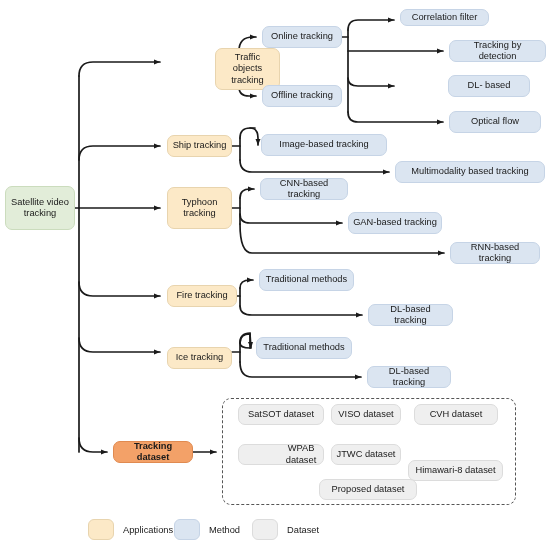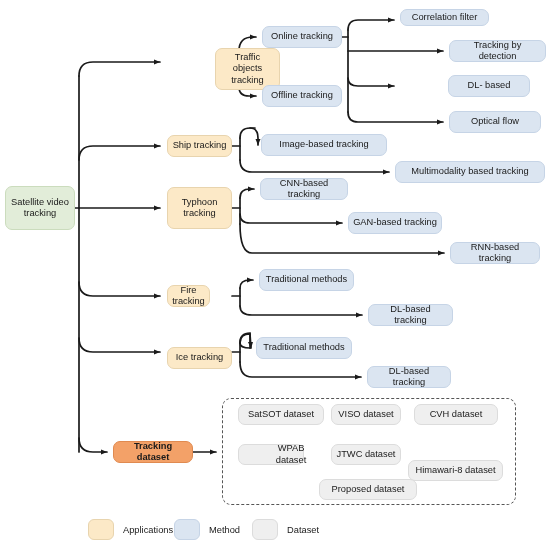--- a/index.html
+++ b/index.html
@@ -87,21 +87,21 @@
 
       <path d="M193,452 L216,452" marker-end="url(#ah)"></path>
     </g>
   </svg>
 
   <div class="node root" style="left:5px;top:186px;width:70px;height:44px;">Satellite video tracking</div>
 
   <div class="node app" style="left:167px;top:48px;width:65px;height:42px;margin-left:48px;">Traffic objects tracking</div>
   <div class="node app" style="left:167px;top:135px;width:65px;height:22px;">Ship tracking</div>
   <div class="node app" style="left:167px;top:187px;width:65px;height:42px;">Typhoon tracking</div>
-  <div class="node app" style="left:167px;top:285px;width:43px;height:22px;">Fire tracking</div>
+  <div class="node app" style="left:167px;top:285px;width:70px;height:22px;">Fire tracking</div>
   <div class="node app" style="left:167px;top:347px;width:65px;height:22px;">Ice tracking</div>
   <div class="node orange" style="left:113px;top:441px;width:80px;height:22px;">Tracking dataset</div>
 
   <div class="node method" style="left:262px;top:26px;width:80px;height:22px;">Online tracking</div>
   <div class="node method" style="left:262px;top:85px;width:80px;height:22px;">Offline tracking</div>
 
   <div class="node method" style="left:400px;top:9px;width:89px;height:17px;">Correlation filter</div>
   <div class="node method" style="left:449px;top:40px;width:97px;height:22px;">Tracking by detection</div>
   <div class="node method" style="left:400px;top:75px;width:82px;height:22px;margin-left:48px;">DL- based</div>
   <div class="node method" style="left:449px;top:111px;width:92px;height:22px;">Optical flow</div>
@@ -118,21 +118,21 @@
 
   <div class="node method" style="left:256px;top:337px;width:96px;height:22px;">Traditional methods</div>
   <div class="node method" style="left:367px;top:366px;width:84px;height:22px;">DL-based tracking</div>
 
   <div class="dashbox" style="left:222px;top:398px;width:294px;height:107px;"></div>
 
   <div class="node dataset" style="left:238px;top:404px;width:86px;height:21px;">SatSOT dataset</div>
   <div class="node dataset" style="left:331px;top:404px;width:70px;height:21px;">VISO dataset</div>
   <div class="node dataset" style="left:414px;top:404px;width:84px;height:21px;">CVH dataset</div>
 
-  <div class="node dataset" style="left:238px;top:444px;width:66px;height:21px;padding-left:44px;">WPAB dataset</div>
+  <div class="node dataset" style="left:238px;top:444px;width:86px;height:21px;padding-left:44px;">WPAB dataset</div>
   <div class="node dataset" style="left:331px;top:444px;width:70px;height:21px;">JTWC dataset</div>
   <div class="node dataset" style="left:408px;top:460px;width:95px;height:21px;">Himawari-8 dataset</div>
 
   <div class="node dataset" style="left:319px;top:479px;width:98px;height:21px;">Proposed dataset</div>
 
   <div class="legend-row" style="left:88px;top:519px;">
     <div class="sw app"></div>
     <span class="lg-label">Applications</span>
   </div>
   <div class="legend-row" style="left:174px;top:519px;">

